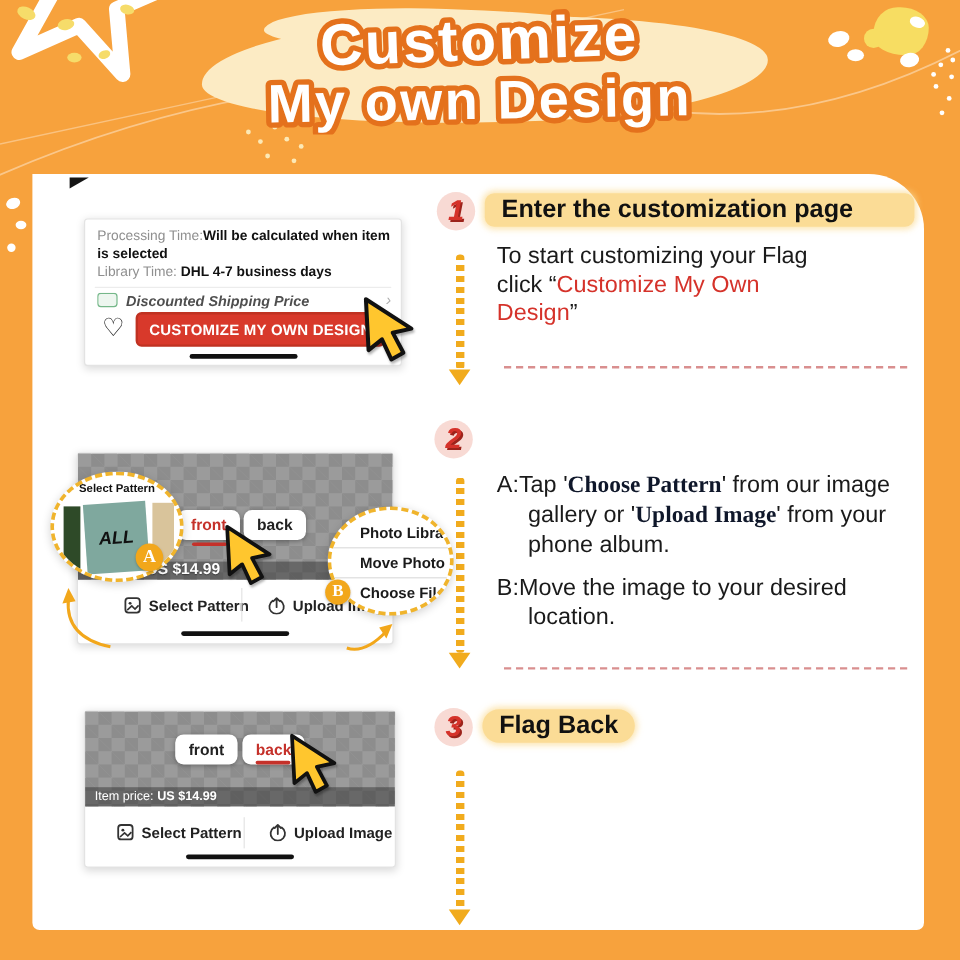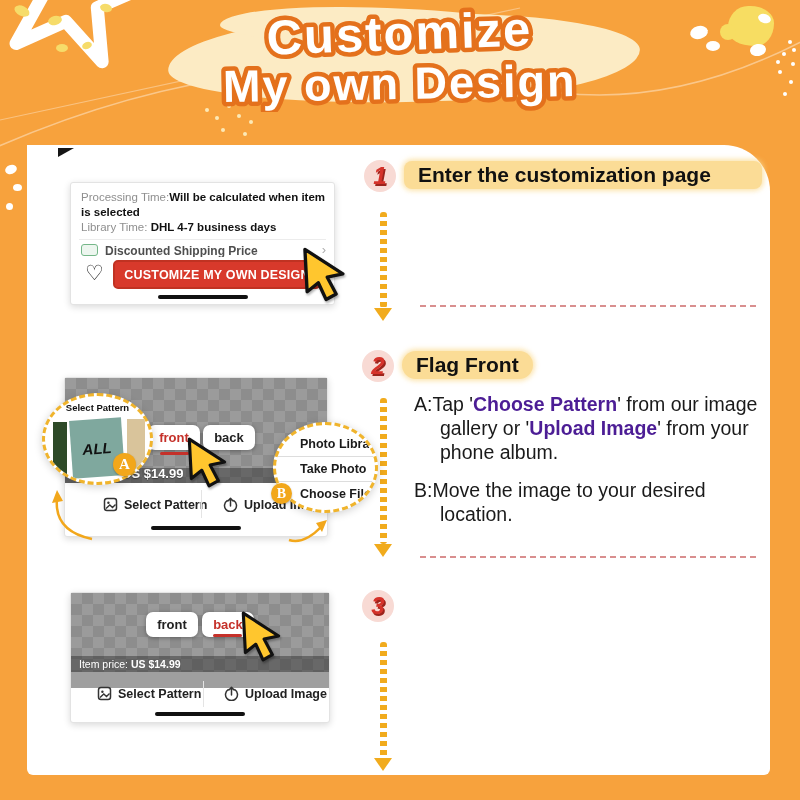--- a/index.html
+++ b/index.html
@@ -27,21 +27,21 @@
   .panel { position:absolute; left:27px; top:145px; width:743px; height:630px; background:#fff; border-radius:0 46px 6px 6px; }
 
   
   .num-badge { position:absolute; width:32px; height:32px; border-radius:50%; background:#F8DAD4; display:flex; align-items:center; justify-content:center; z-index:2; }
   .num-badge span { font-size:24px; font-weight:bold; font-style:italic; color:#D5322A; text-shadow:1.5px 2px 0 #9C231B; }
   .h-badge { position:absolute; background:#FBDC96; color:#111; font-weight:bold; font-size:21px; line-height:28px; padding:0 14px; border-radius:8px; box-shadow:0 0 5px 2px rgba(251,220,150,.75); white-space:nowrap; z-index:2; }
   .h-pill { border-radius:16px; }
   .body-text { position:absolute; font-size:19.5px; line-height:24px; color:#1a1a1a; z-index:2; }
   .hang { padding-left:26px; text-indent:-26px; }
   .red { color:#D5322A; }
-  .red-b { color:#4c1d95; font-weight:bold; }
+  .red-b { color:#0f172a; font-weight:bold;font-family:Liberation Serif, serif; }
   .dash-div { position:absolute; width:336px; border-top:2px dashed #D98F8F; z-index:2; }
   .varrow { position:absolute; width:7px; background-image:repeating-linear-gradient(180deg,#F1AB1D 0 5px,transparent 5px 9px); z-index:2; border-radius:3px; }
   .varrow-head { position:absolute; width:0; height:0; border-left:9px solid transparent; border-right:9px solid transparent; border-top:13px solid #F1AB1D; z-index:2; }
 
   
   .shot { position:absolute; background:#fff; border:1px solid #E3E3E3; border-radius:3px; box-shadow:0 2px 7px rgba(0,0,0,.15); z-index:2; }
   .checker { position:absolute; background-color:#9B9B9B;
     background-image:linear-gradient(45deg,#8D8D8D 25%,transparent 25%,transparent 75%,#8D8D8D 75%),
                      linear-gradient(45deg,#8D8D8D 25%,transparent 25%,transparent 75%,#8D8D8D 75%);
     background-size:22px 22px; background-position:0 0,11px 11px; }
@@ -49,21 +49,21 @@
   .mini-tab { position:absolute; width:52px; height:25px; background:#fff; border-radius:7px; box-shadow:0 1px 4px rgba(0,0,0,.35); font-size:13px; font-weight:bold; line-height:25px; text-align:center; color:#222; }
   .tab-underline { position:absolute; height:3px; background:#C5312A; border-radius:2px; }
   .home-bar { position:absolute; height:4px; background:#111; border-radius:2px; }
   .bar-item { position:absolute; display:flex; align-items:center; gap:6px; font-size:12.5px; font-weight:bold; color:#222; }
   .bar-div { position:absolute; width:1px; background:#E4E4E4; }
 
   
   .s1-text { position:absolute; left:10px; top:7px; right:8px; font-size:11.5px; line-height:15px; }
   .g { color:#8F8F8F;margin-top:40px; } .b { color:#111; font-weight:bold; }
   .thin-hr { position:absolute; left:8px; right:8px; border-top:1px solid #ECECEC; }
-  .disc-row { position:absolute; left:10px; right:8px; height:13px; overflow:hidden; display:flex; align-items:flex-start; gap:7px; opacity:.8; }
+  .disc-row { position:absolute; left:10px; right:8px; height:13px; overflow:hidden; display:flex; align-items:flex-start; gap:7px; opacity:.8;font-style:italic; }
   .disc-icon { width:17px; height:12px; background:#E9F5EC; border:1.5px solid #53A66C; border-radius:3px; flex:none; }
   .disc-label { font-size:12px; font-weight:bold; color:#222; white-space:nowrap; }
   .disc-chev { margin-left:auto; color:#999; font-size:13px; line-height:12px; }
   .heart { position:absolute; font-size:21px; color:#222; }
   .cta-btn { position:absolute; background:#D8392B; border:2px solid #C03222; border-radius:5px; color:#fff; font-weight:bold; font-size:12.5px; letter-spacing:.2px; display:flex; align-items:center; justify-content:center; }
 
   
   .callout { position:absolute; background:#fff; border:3px dashed #F0B42C; border-radius:50%; overflow:hidden; z-index:5; box-shadow:0 2px 8px rgba(0,0,0,.18); }
   .co-label { position:absolute; left:0; right:0; top:6px; text-align:center; font-size:9.5px; font-weight:bold; color:#111; }
   .thumb { position:absolute; }
@@ -115,20 +115,23 @@
   </svg>
 
   <div class="banner-fold"></div>
 
   <div class="panel"></div>
 
   <div class="num-badge" style="left:364px;top:160px;">
     <span>1</span>
   </div>
   <div class="h-badge" style="left:404px;top:161px;min-width:358px;">Enter the customization page</div>
+  <div class="body-text" style="left:414px;top:201px;width:288px;">
+    <span>To start customizing your Flag click “</span><span class="red">Customize My Own Design</span><span>”</span>
+  </div>
   <div class="varrow" style="left:380px;top:212px;height:96px;"></div>
   <div class="varrow-head" style="left:374px;top:308px;"></div>
   <div class="dash-div" style="left:420px;top:305px;"></div>
 
   <div class="shot" style="left:70px;top:182px;width:265px;height:123px;">
     <div class="s1-text">
       <span class="g">Processing Time:</span><span class="b">Will be calculated when item is selected</span>
       <div><span class="g">Library Time: </span><span class="b">DHL 4-7 business days</span></div>
     </div>
     <div class="thin-hr" style="top:56px;"></div>
@@ -141,21 +144,20 @@
     <div class="cta-btn" style="left:42px;top:77px;width:208px;height:29px;">CUSTOMIZE MY OWN DESIGN</div>
     <div class="home-bar" style="left:50%;bottom:5px;width:90px;transform:translateX(-50%);"></div>
   </div>
   <svg class="cursor" style="left:297px;top:246px;" width="56" height="58" viewBox="0 0 50 52">
     <path d="M7 3 L41 25 L27 28 L35 43 L26 48 L19 33 L9 41 Z" fill="#FFC62E" stroke="#111" stroke-width="3" stroke-linejoin="round"></path>
   </svg>
 
   <div class="num-badge" style="left:362px;top:350px;">
     <span>2</span>
   </div>
-  <div class="h-badge h-pill" style="left:402px;top:351px;">Flag Front</div>
   <div class="body-text hang" style="left:414px;top:392px;width:356px;">
     <span>A:Tap '</span><span class="red-b">Choose Pattern</span><span>' from our image gallery or '</span><span class="red-b">Upload Image</span><span>' from your phone album.</span>
   </div>
   <div class="body-text hang" style="left:414px;top:478px;width:340px;">B:Move the image to your desired location.</div>
   <div class="varrow" style="left:380px;top:398px;height:146px;"></div>
   <div class="varrow-head" style="left:374px;top:544px;"></div>
   <div class="dash-div" style="left:420px;top:556px;"></div>
 
   <div class="shot" style="left:64px;top:377px;width:264px;height:160px;">
     <div class="checker" style="left:0;top:0;width:262px;height:105px;"></div>
@@ -197,40 +199,41 @@
   <div class="ab-badge" style="left:113px;top:453px;width:23px;height:23px;font-size:15px;line-height:23px;">A</div>
   <svg class="curve-arrow" style="left:48px;top:487px;" width="52" height="56">
     <path d="M44 52 Q6 44 9 12" stroke="#F2A71B" stroke-width="2.5" fill="none"></path>
     <polygon points="4,16 9,3 15,14" fill="#F2A71B"></polygon>
   </svg>
 
   <div class="callout" style="left:273px;top:422px;width:105px;height:91px;">
     <div style="padding-top:7px;">
       <div class="menu-item">Photo Library</div>
       <div class="menu-sep"></div>
-      <div class="menu-item">Take Photo</div>
+      <div class="menu-item">Move Photo</div>
       <div class="menu-sep"></div>
       <div class="menu-item">Choose File</div>
     </div>
   </div>
   <div class="ab-badge" style="left:271px;top:483px;width:21px;height:21px;font-size:14px;line-height:21px;">B</div>
   <svg class="curve-arrow" style="left:286px;top:516px;" width="46" height="30">
     <path d="M3 24 Q18 29 36 10" stroke="#F2A71B" stroke-width="2.5" fill="none"></path>
     <polygon points="30,7 41,4 36,16" fill="#F2A71B"></polygon>
   </svg>
 
   <div class="num-badge" style="left:362px;top:590px;">
     <span>3</span>
   </div>
+  <div class="h-badge h-pill" style="left:402px;top:591px;">Flag Back</div>
   <div class="varrow" style="left:380px;top:642px;height:116px;"></div>
   <div class="varrow-head" style="left:374px;top:758px;"></div>
 
   <div class="shot" style="left:70px;top:592px;width:260px;height:131px;">
     <div class="checker" style="left:0;top:0;width:258px;height:79px;"></div>
-    <div class="price-band" style="left:0;top:63px;width:258px;height:32px;">
+    <div class="price-band" style="left:0;top:63px;width:258px;height:16px;">
       <div class="band-price" style="left:8px;top:2px;">
         <span>Item price: </span><span class="b" style="color:#fff;">US $14.99</span>
       </div>
     </div>
     <div class="mini-tab" style="left:75px;top:19px;">front</div>
     <div class="mini-tab" style="left:131px;top:19px;color:#C5312A;">back</div>
     <div class="tab-underline" style="left:142px;top:41px;width:29px;"></div>
     <div class="bar-item" style="left:26px;top:93px;">
       <svg width="15" height="15" viewBox="0 0 15 15">
         <rect x="1.5" y="1.5" width="12" height="12" rx="2.5" fill="none" stroke="#333" stroke-width="1.5"></rect>

